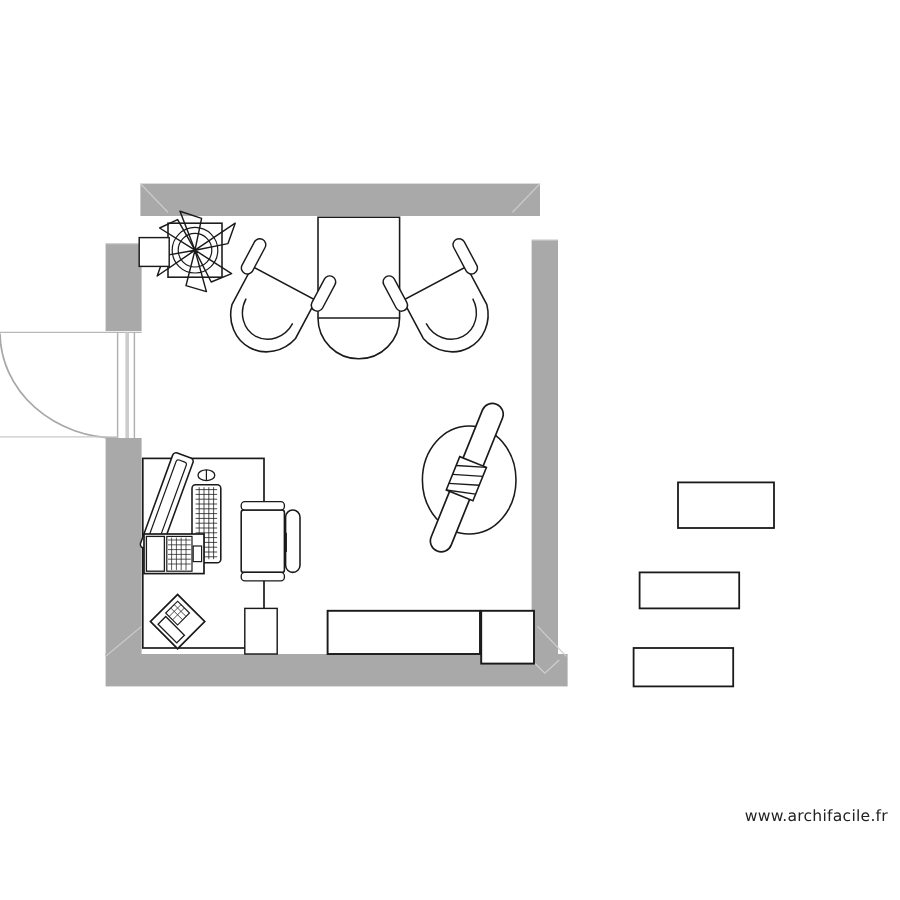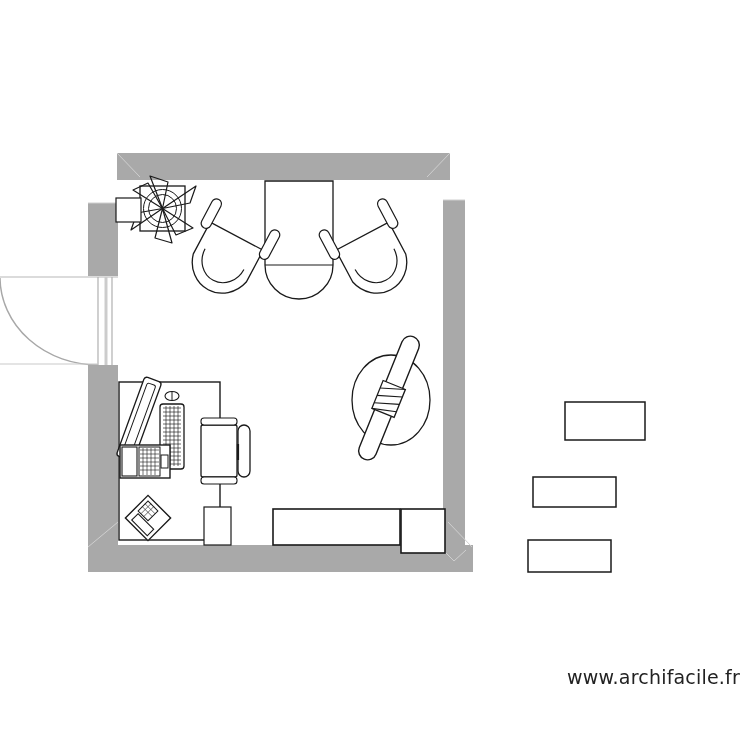--- a/index.html
+++ b/index.html
@@ -20,21 +20,21 @@
     left: 0;
     top: 0;
     width: 750px;
     height: 750px;
   }
   #watermark {
     position: absolute;
     right: 10px;
     bottom: 62px;
     font-family: "DejaVu Sans", sans-serif;
-    font-size: 19px;
+    font-size: 13px;
     color: #222222;
     letter-spacing: 0.2px;
     user-select: none;
   }
 </style>
 </head>
 <body>
 
 <svg id="plan-canvas" viewBox="0 0 750 750" xmlns="http://www.w3.org/2000/svg">
 

